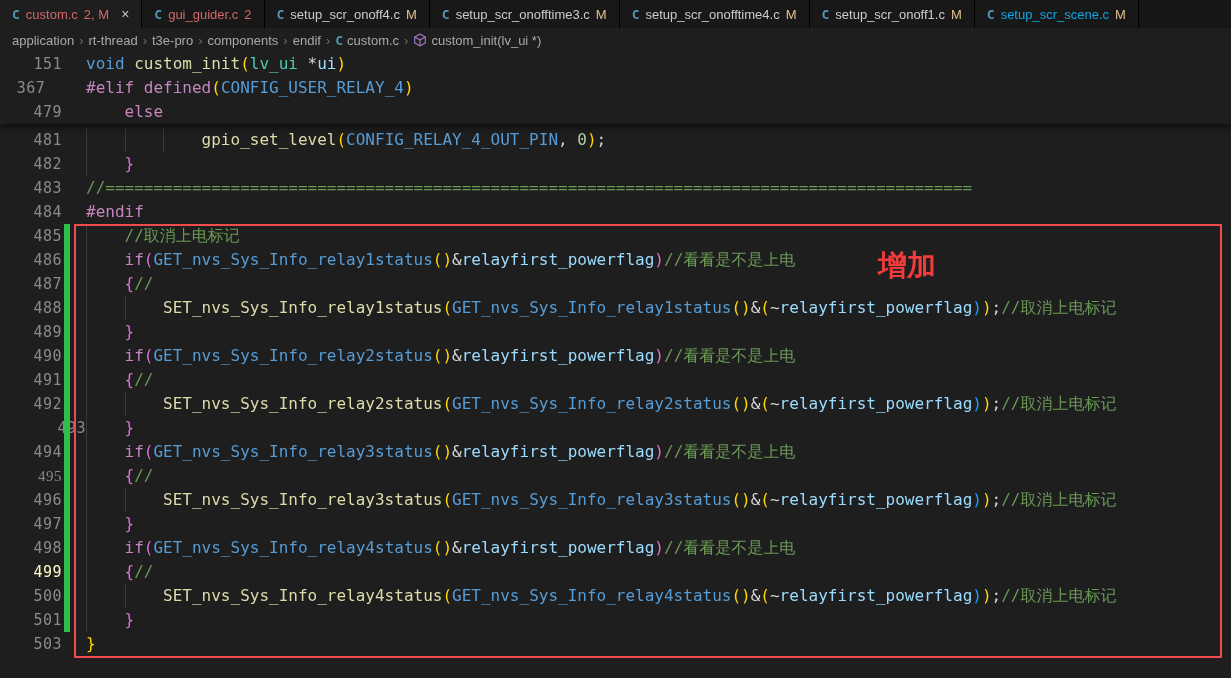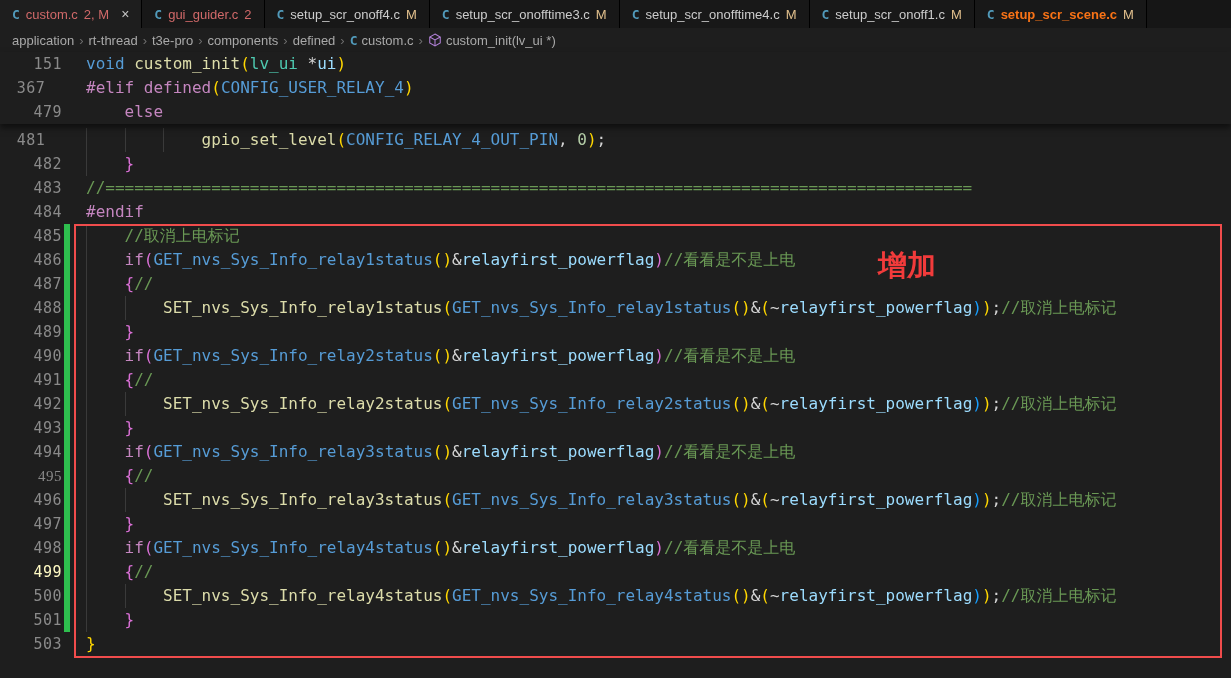--- a/index.html
+++ b/index.html
@@ -67,21 +67,21 @@
         <span style="color: rgb(204, 204, 204);">setup_scr_onofftime4.c</span>
         <span style="color: rgb(226, 192, 141);">M</span>
       </div>
       <div class="tab">
         <span class="c-icon">C</span>
         <span style="color: rgb(204, 204, 204);">setup_scr_onoff1.c</span>
         <span style="color: rgb(226, 192, 141);">M</span>
       </div>
       <div class="tab">
         <span class="c-icon">C</span>
-        <span style="color: #f97316; font-weight: bold;">setup_scr_scene.c</span>
+        <span style="color: #0ea5e9;">setup_scr_scene.c</span>
         <span style="color: rgb(226, 192, 141);">M</span>
       </div>
     </div>
   <div id="breadcrumbs">
       <span class="crumb">
         <span>application</span>
       </span>
       <span class="crumb-sep">›</span>
       <span class="crumb">
         <span>rt-thread</span>
@@ -89,21 +89,21 @@
       <span class="crumb-sep">›</span>
       <span class="crumb">
         <span>t3e-pro</span>
       </span>
       <span class="crumb-sep">›</span>
       <span class="crumb">
         <span>components</span>
       </span>
       <span class="crumb-sep">›</span>
       <span class="crumb">
-        <span>defined</span>
+        <span>endif</span>
       </span>
       <span class="crumb-sep">›</span>
       <span class="crumb">
         <span class="c-icon">C</span>
         <span>custom.c</span>
       </span>
       <span class="crumb-sep">›</span>
       <span class="crumb">
         <span class="sym-icon">
           <svg width="14" height="14" viewBox="0 0 16 16">
@@ -123,21 +123,21 @@
         <span class="lnum" style="color: rgb(138, 138, 138); text-align: center;">367</span>
         <span class="code"><span style="color: rgb(197, 134, 192);">#elif defined</span><span style="color: rgb(255, 215, 0);">(</span><span style="color: rgb(86, 156, 214);">CONFIG_USER_RELAY_4</span><span style="color: rgb(255, 215, 0);">)</span></span>
       </div>
       <div class="row">
         <span class="lnum" style="color: rgb(138, 138, 138);">479</span>
         <span class="code"><span style="color: rgb(212, 212, 212);">    </span><span style="color: rgb(197, 134, 192);">else</span></span>
       </div>
     </div>
   <div id="lines">
       <div class="row">
-        <span class="lnum" style="color: rgb(138, 138, 138); text-align: center;">481</span>
+        <span class="lnum" style="color: rgb(138, 138, 138);">481</span>
         <span class="guide" style="left: 86px;"></span>
         <span class="guide" style="left: 124.532px;"></span>
         <span class="guide" style="left: 163.064px;"></span>
         <span class="code"><span style="color: rgb(212, 212, 212);">            </span><span style="color: rgb(220, 220, 170);">gpio_set_level</span><span style="color: rgb(255, 215, 0);">(</span><span style="color: rgb(86, 156, 214);">CONFIG_RELAY_4_OUT_PIN</span><span style="color: rgb(212, 212, 212);">, </span><span style="color: rgb(181, 206, 168);">0</span><span style="color: rgb(255, 215, 0);">)</span><span style="color: rgb(212, 212, 212);">;</span></span>
       </div>
       <div class="row">
         <span class="lnum" style="color: rgb(138, 138, 138);">482</span>
         <span class="guide" style="left: 86px;"></span>
         <span class="code"><span style="color: rgb(212, 212, 212);">    </span><span style="color: rgb(218, 112, 214);">}</span></span>
       </div>
@@ -193,21 +193,21 @@
         <span class="code"><span style="color: rgb(212, 212, 212);">    </span><span style="color: rgb(218, 112, 214);">{</span><span style="color: rgb(106, 153, 85);">//</span></span>
       </div>
       <div class="row">
         <span class="lnum" style="color: rgb(138, 138, 138);">492</span>
         <span class="addbar" style="background: rgb(46, 190, 78);"></span>
         <span class="guide" style="left: 86px;"></span>
         <span class="guide" style="left: 124.532px;"></span>
         <span class="code"><span style="color: rgb(212, 212, 212);">        </span><span style="color: rgb(220, 220, 170);">SET_nvs_Sys_Info_relay2status</span><span style="color: rgb(255, 215, 0);">(</span><span style="color: rgb(86, 156, 214);">GET_nvs_Sys_Info_relay2status</span><span style="color: rgb(255, 215, 0);">()</span><span style="color: rgb(212, 212, 212);">&amp;</span><span style="color: rgb(255, 215, 0);">(</span><span style="color: rgb(212, 212, 212);">~</span><span style="color: rgb(156, 220, 254);">relayfirst_powerflag</span><span style="color: rgb(23, 159, 255);">)</span><span style="color: rgb(255, 215, 0);">)</span><span style="color: rgb(212, 212, 212);">;</span><span style="color: rgb(106, 153, 85);">//取消上电标记</span></span>
       </div>
       <div class="row">
-        <span class="lnum" style="color: rgb(138, 138, 138);">493</span>
+        <span class="lnum" style="color: rgb(138, 138, 138); padding-left: 24px;">493</span>
         <span class="addbar" style="background: rgb(46, 190, 78);"></span>
         <span class="guide" style="left: 86px;"></span>
         <span class="code"><span style="color: rgb(212, 212, 212);">    </span><span style="color: rgb(218, 112, 214);">}</span></span>
       </div>
       <div class="row">
         <span class="lnum" style="color: rgb(138, 138, 138);">494</span>
         <span class="addbar" style="background: rgb(46, 190, 78);"></span>
         <span class="guide" style="left: 86px;"></span>
         <span class="code"><span style="color: rgb(212, 212, 212);">    </span><span style="color: rgb(197, 134, 192);">if</span><span style="color: rgb(218, 112, 214);">(</span><span style="color: rgb(86, 156, 214);">GET_nvs_Sys_Info_relay3status</span><span style="color: rgb(255, 215, 0);">()</span><span style="color: rgb(212, 212, 212);">&amp;</span><span style="color: rgb(156, 220, 254);">relayfirst_powerflag</span><span style="color: rgb(218, 112, 214);">)</span><span style="color: rgb(106, 153, 85);">//看看是不是上电</span></span>
       </div>

